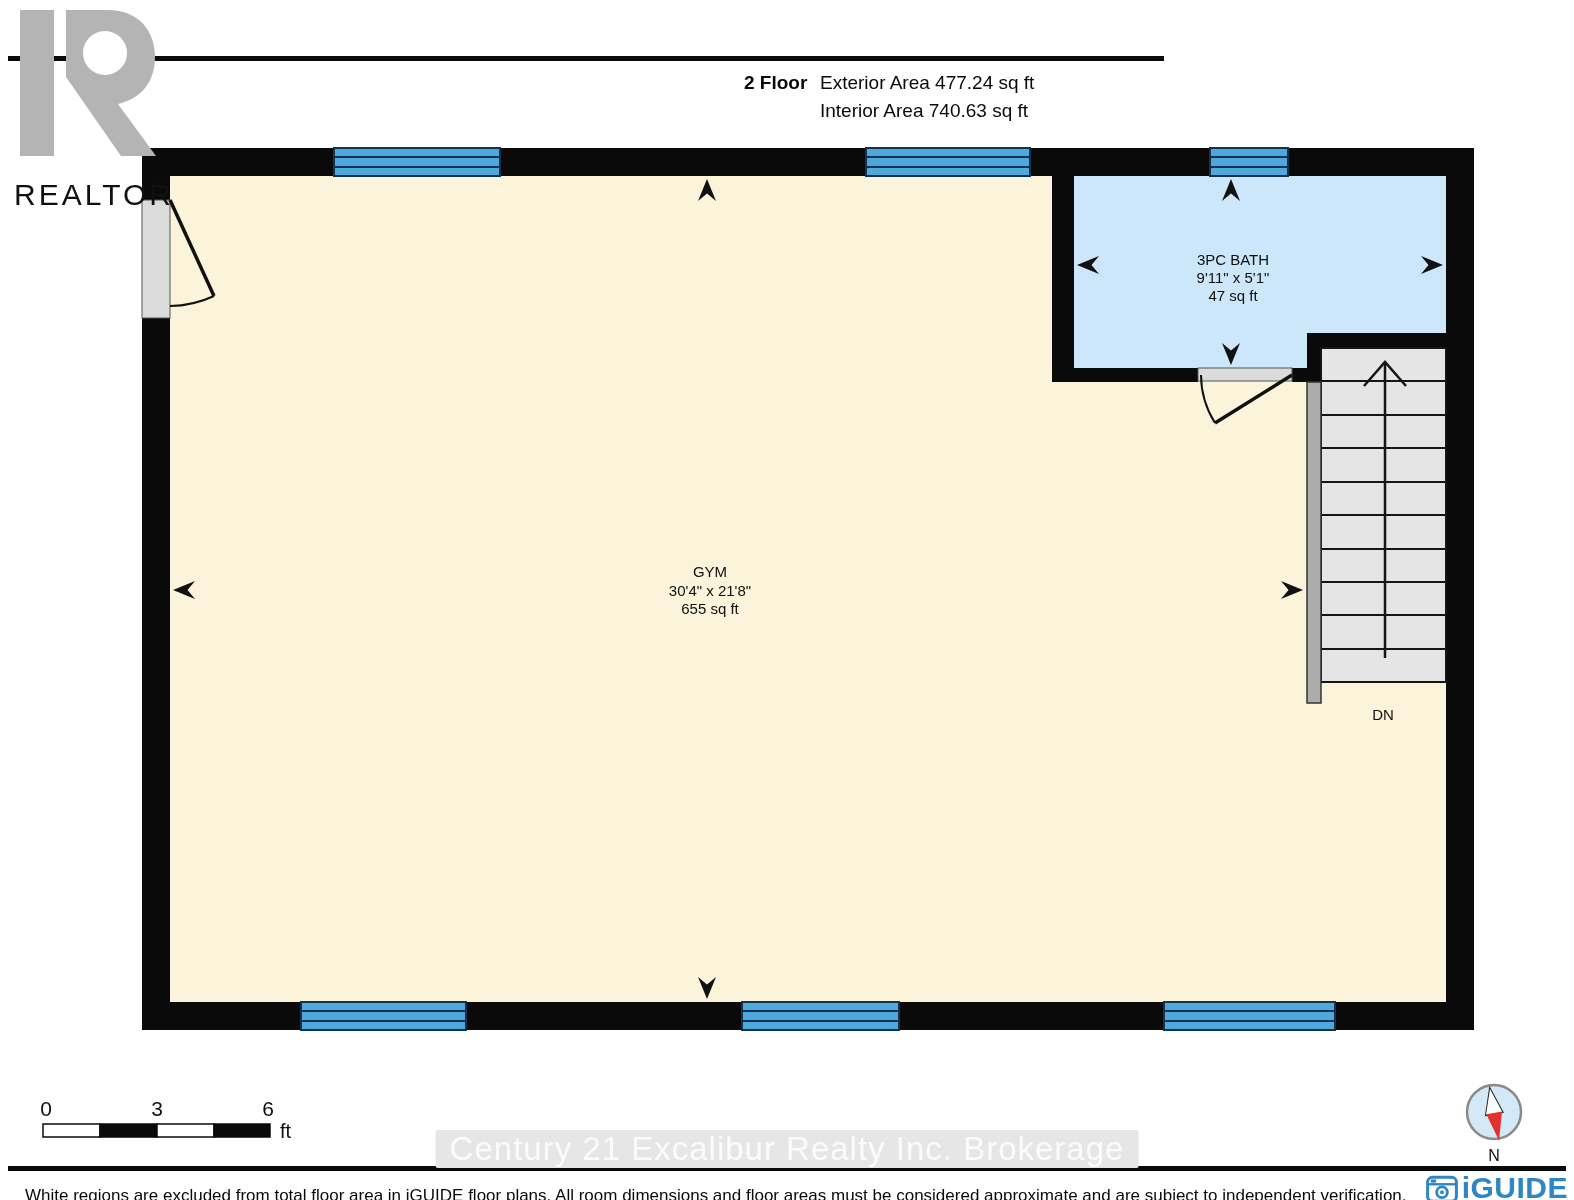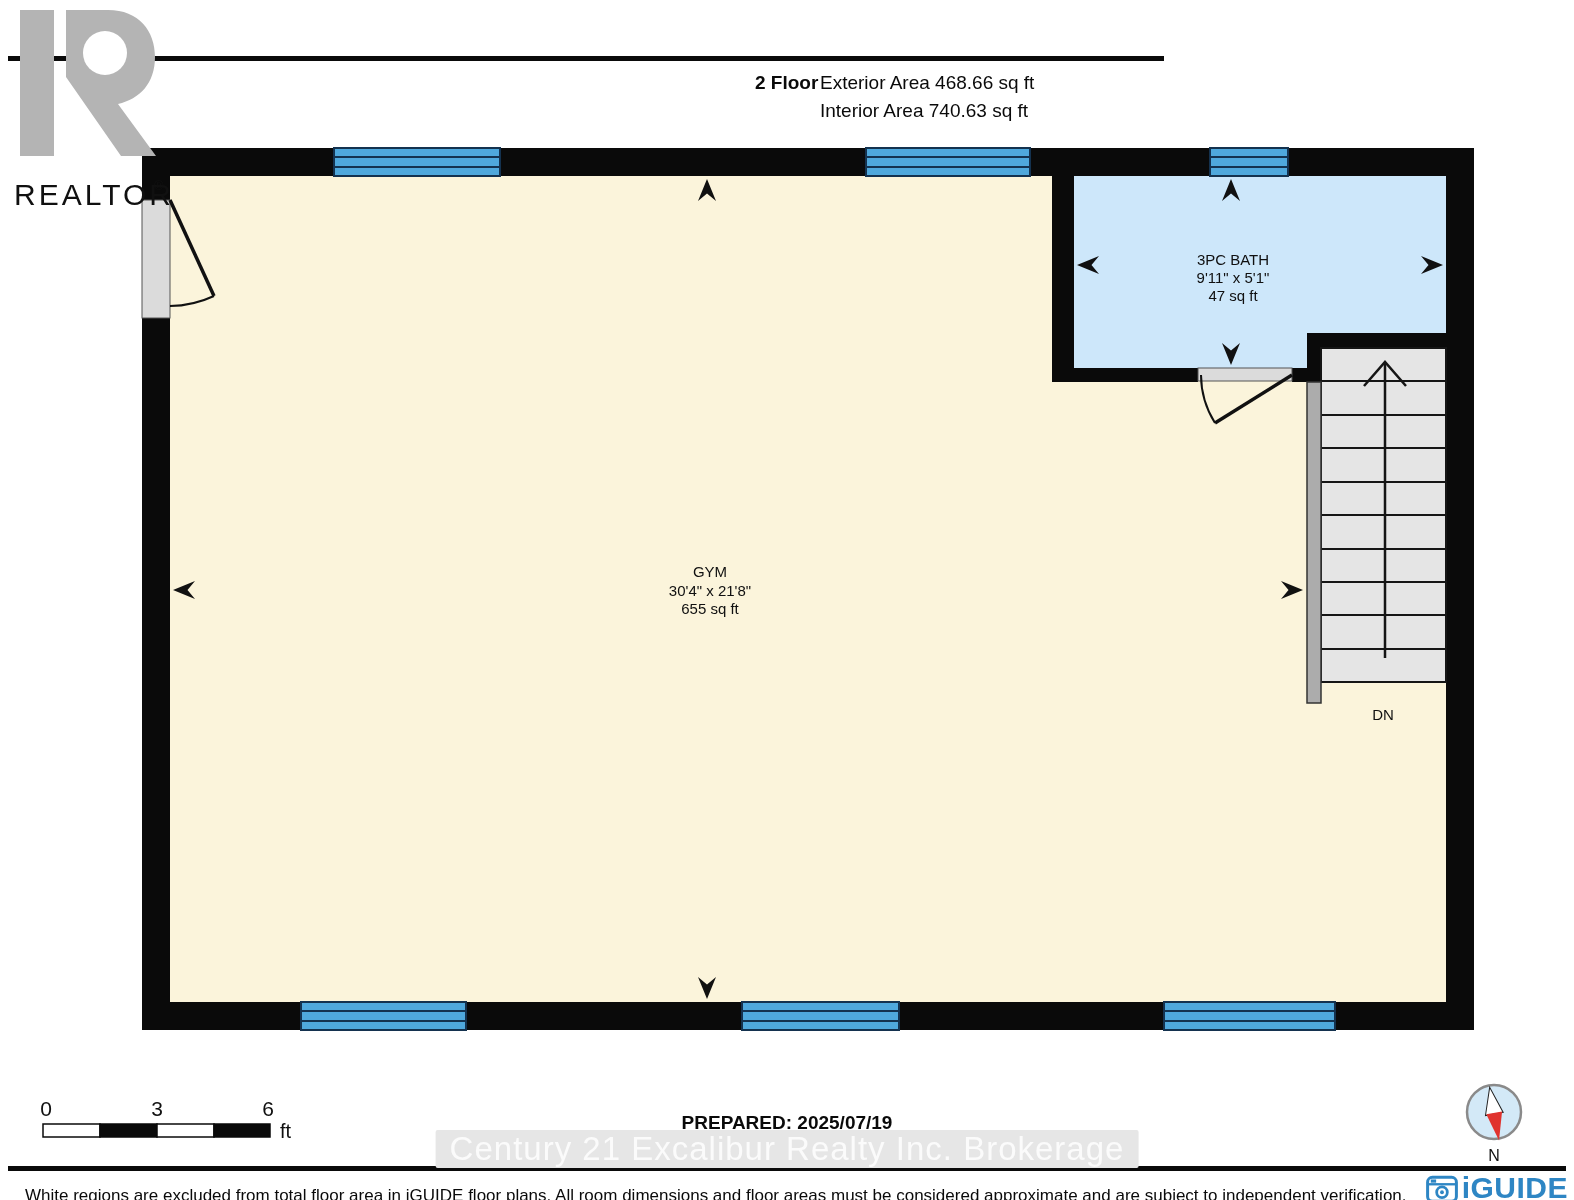--- a/index.html
+++ b/index.html
@@ -1,21 +1,21 @@
 <!DOCTYPE html>
 <html><head>
 <meta charset="utf-8">
 <style>
   html,body{margin:0;padding:0;background:#ffffff;}
   .page{position:relative;width:1574px;height:1200px;background:#ffffff;overflow:hidden;
         font-family:"Liberation Sans",sans-serif;color:#0a0a0a;}
   .title{position:absolute;top:10px;left:0;width:100%;text-align:center;
          font-size:31px;font-weight:bold;letter-spacing:0.5px;}
   .header-line{position:absolute;left:8px;top:56px;width:1156px;height:5px;background:#0a0a0a;}
-  .floor-label{position:absolute;top:72px;left:744px;font-size:19px;font-weight:bold;margin-left:11px;}
+  .floor-label{position:absolute;top:72px;left:744px;font-size:19px;font-weight:bold;}
   .ext-area{position:absolute;top:72px;left:820px;font-size:19px;}
   .int-area{position:absolute;top:100px;left:820px;font-size:19px;text-align:center;}
   .plan-svg{position:absolute;left:0;top:0;z-index:1;}
   .realtor-svg{position:absolute;left:6px;top:4px;z-index:4;}
   .prepared{position:absolute;top:1112px;left:0;width:100%;text-align:center;
             font-size:19px;font-weight:bold;z-index:2;}
   .watermark{position:absolute;top:1130px;left:50%;transform:translateX(-50%);
              font-size:33px;color:#FBFBFB;background:#E6E6E6;padding:0 14px;
              white-space:nowrap;border-radius:2px;z-index:5;letter-spacing:1px;}
   .footer-line{position:absolute;top:1166px;left:8px;width:1558px;height:5px;
@@ -26,21 +26,21 @@
   svg text{font-family:"Liberation Sans",sans-serif;fill:#101010;}
   .room-label{font-size:15px;}
 </style>
 </head>
 <body>
 
 <div class="page">
 
   <div class="header-line"></div>
   <span class="floor-label">2 Floor</span>
-  <span class="ext-area">Exterior Area 468.66 sq ft</span>
+  <span class="ext-area">Exterior Area 477.24 sq ft</span>
   <span class="int-area">Interior Area 740.63 sq ft</span>
 
   <svg class="realtor-svg" width="180" height="212" viewBox="0 0 180 212">
     <g fill="#B4B4B4">
       <rect x="14" y="6" width="34" height="146"></rect>
       <path d="M60,6 H102 C133,6 149,27 149,53 C149,79 134,95 112,100 L150,152 H115 L60,73 Z"></path>
       <circle cx="99" cy="49" r="22" fill="#ffffff"></circle>
       <text x="8" y="201" font-size="30" letter-spacing="3">REALTOR</text>
       <text x="148" y="186" font-size="13">®</text>
     </g>
@@ -180,21 +180,20 @@
     <g>
       <circle cx="1494" cy="1112" r="27" fill="#D3E9F7" stroke="#8A8A8A" stroke-width="2.5"></circle>
       <g transform="rotate(-10 1494 1112)">
         <polygon points="1494,1087 1485,1114 1503,1114" fill="#ffffff" stroke="#222222" stroke-width="1"></polygon>
         <polygon points="1486,1113 1502,1113 1494,1141" fill="#E0332E"></polygon>
       </g>
       <text x="1494" y="1161" text-anchor="middle" font-size="16">N</text>
     </g>
   </svg>
 
-  <div class="prepared">PREPARED: 2025/07/19</div>
   <div class="watermark">Century 21 Excalibur Realty Inc. Brokerage</div>
   <div class="footer-line"></div>
   <div class="disclaimer">White regions are excluded from total floor area in iGUIDE floor plans. All room dimensions and floor areas must be considered approximate and are subject to independent verification.</div>
 
   <div class="iguide">
     <svg width="32" height="30" viewBox="0 0 30 28">
       <rect x="1.5" y="4" width="27" height="22.5" rx="4.5" fill="none" stroke="#2E86C4" stroke-width="2.8"></rect>
       <line x1="1.5" y1="10.5" x2="28.5" y2="10.5" stroke="#2E86C4" stroke-width="2.2"></line>
       <rect x="4.5" y="6" width="5" height="3" fill="#2E86C4"></rect>
       <circle cx="15" cy="18" r="5" fill="none" stroke="#2E86C4" stroke-width="2.6"></circle>

